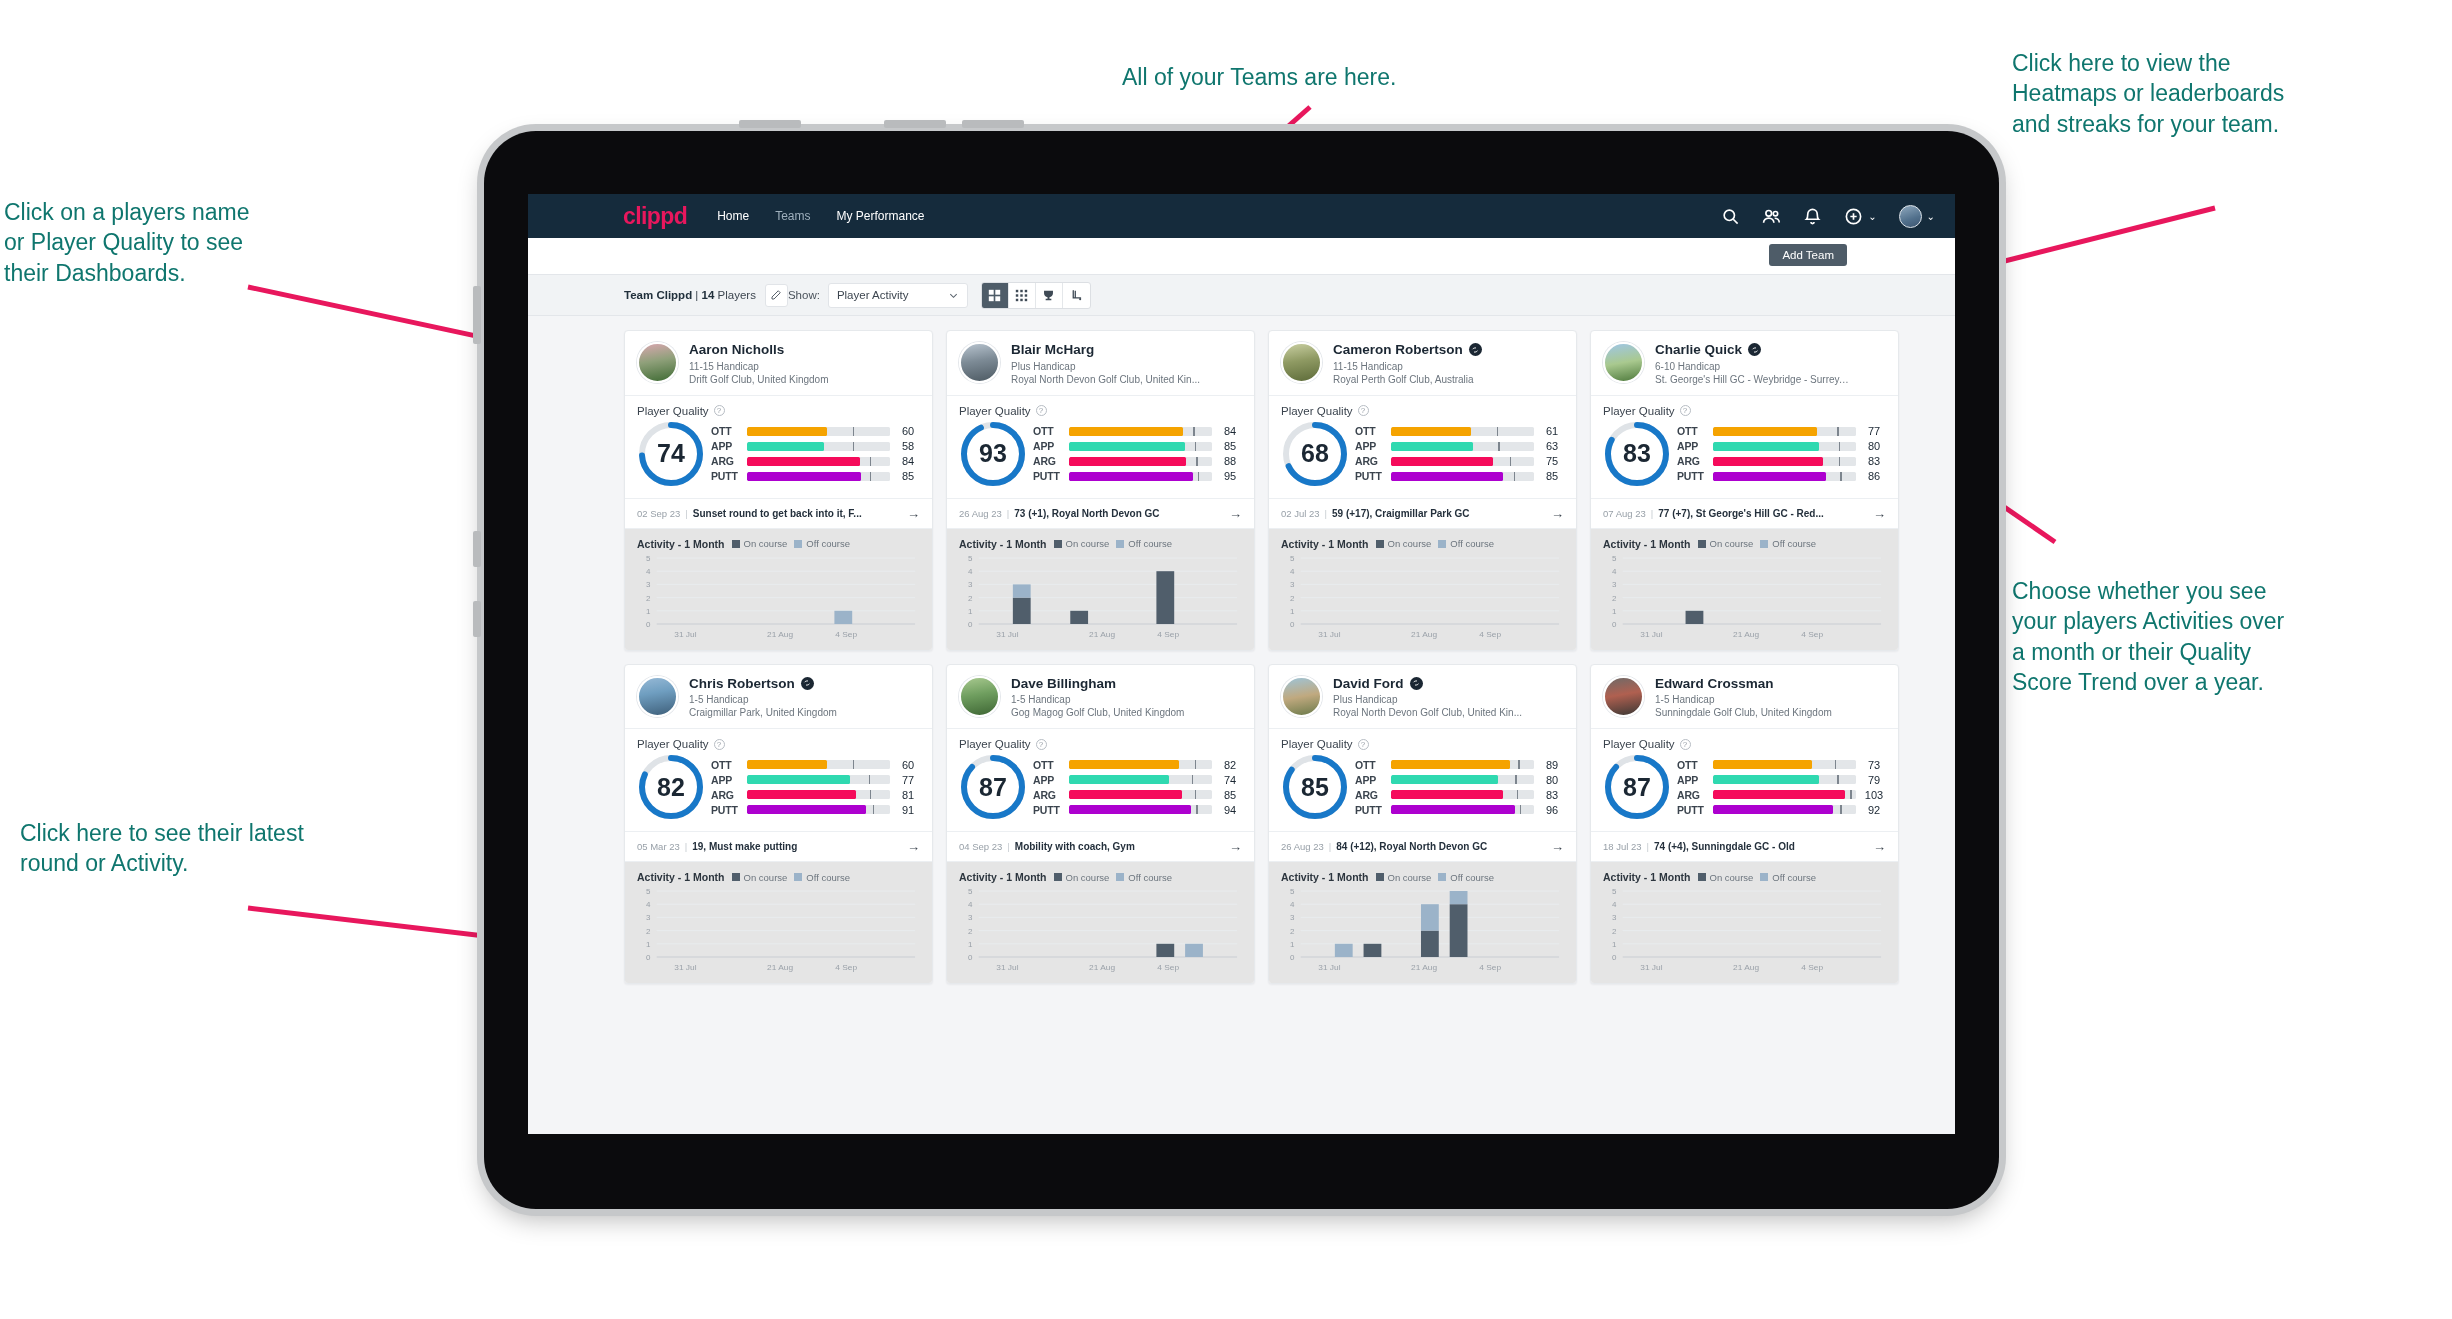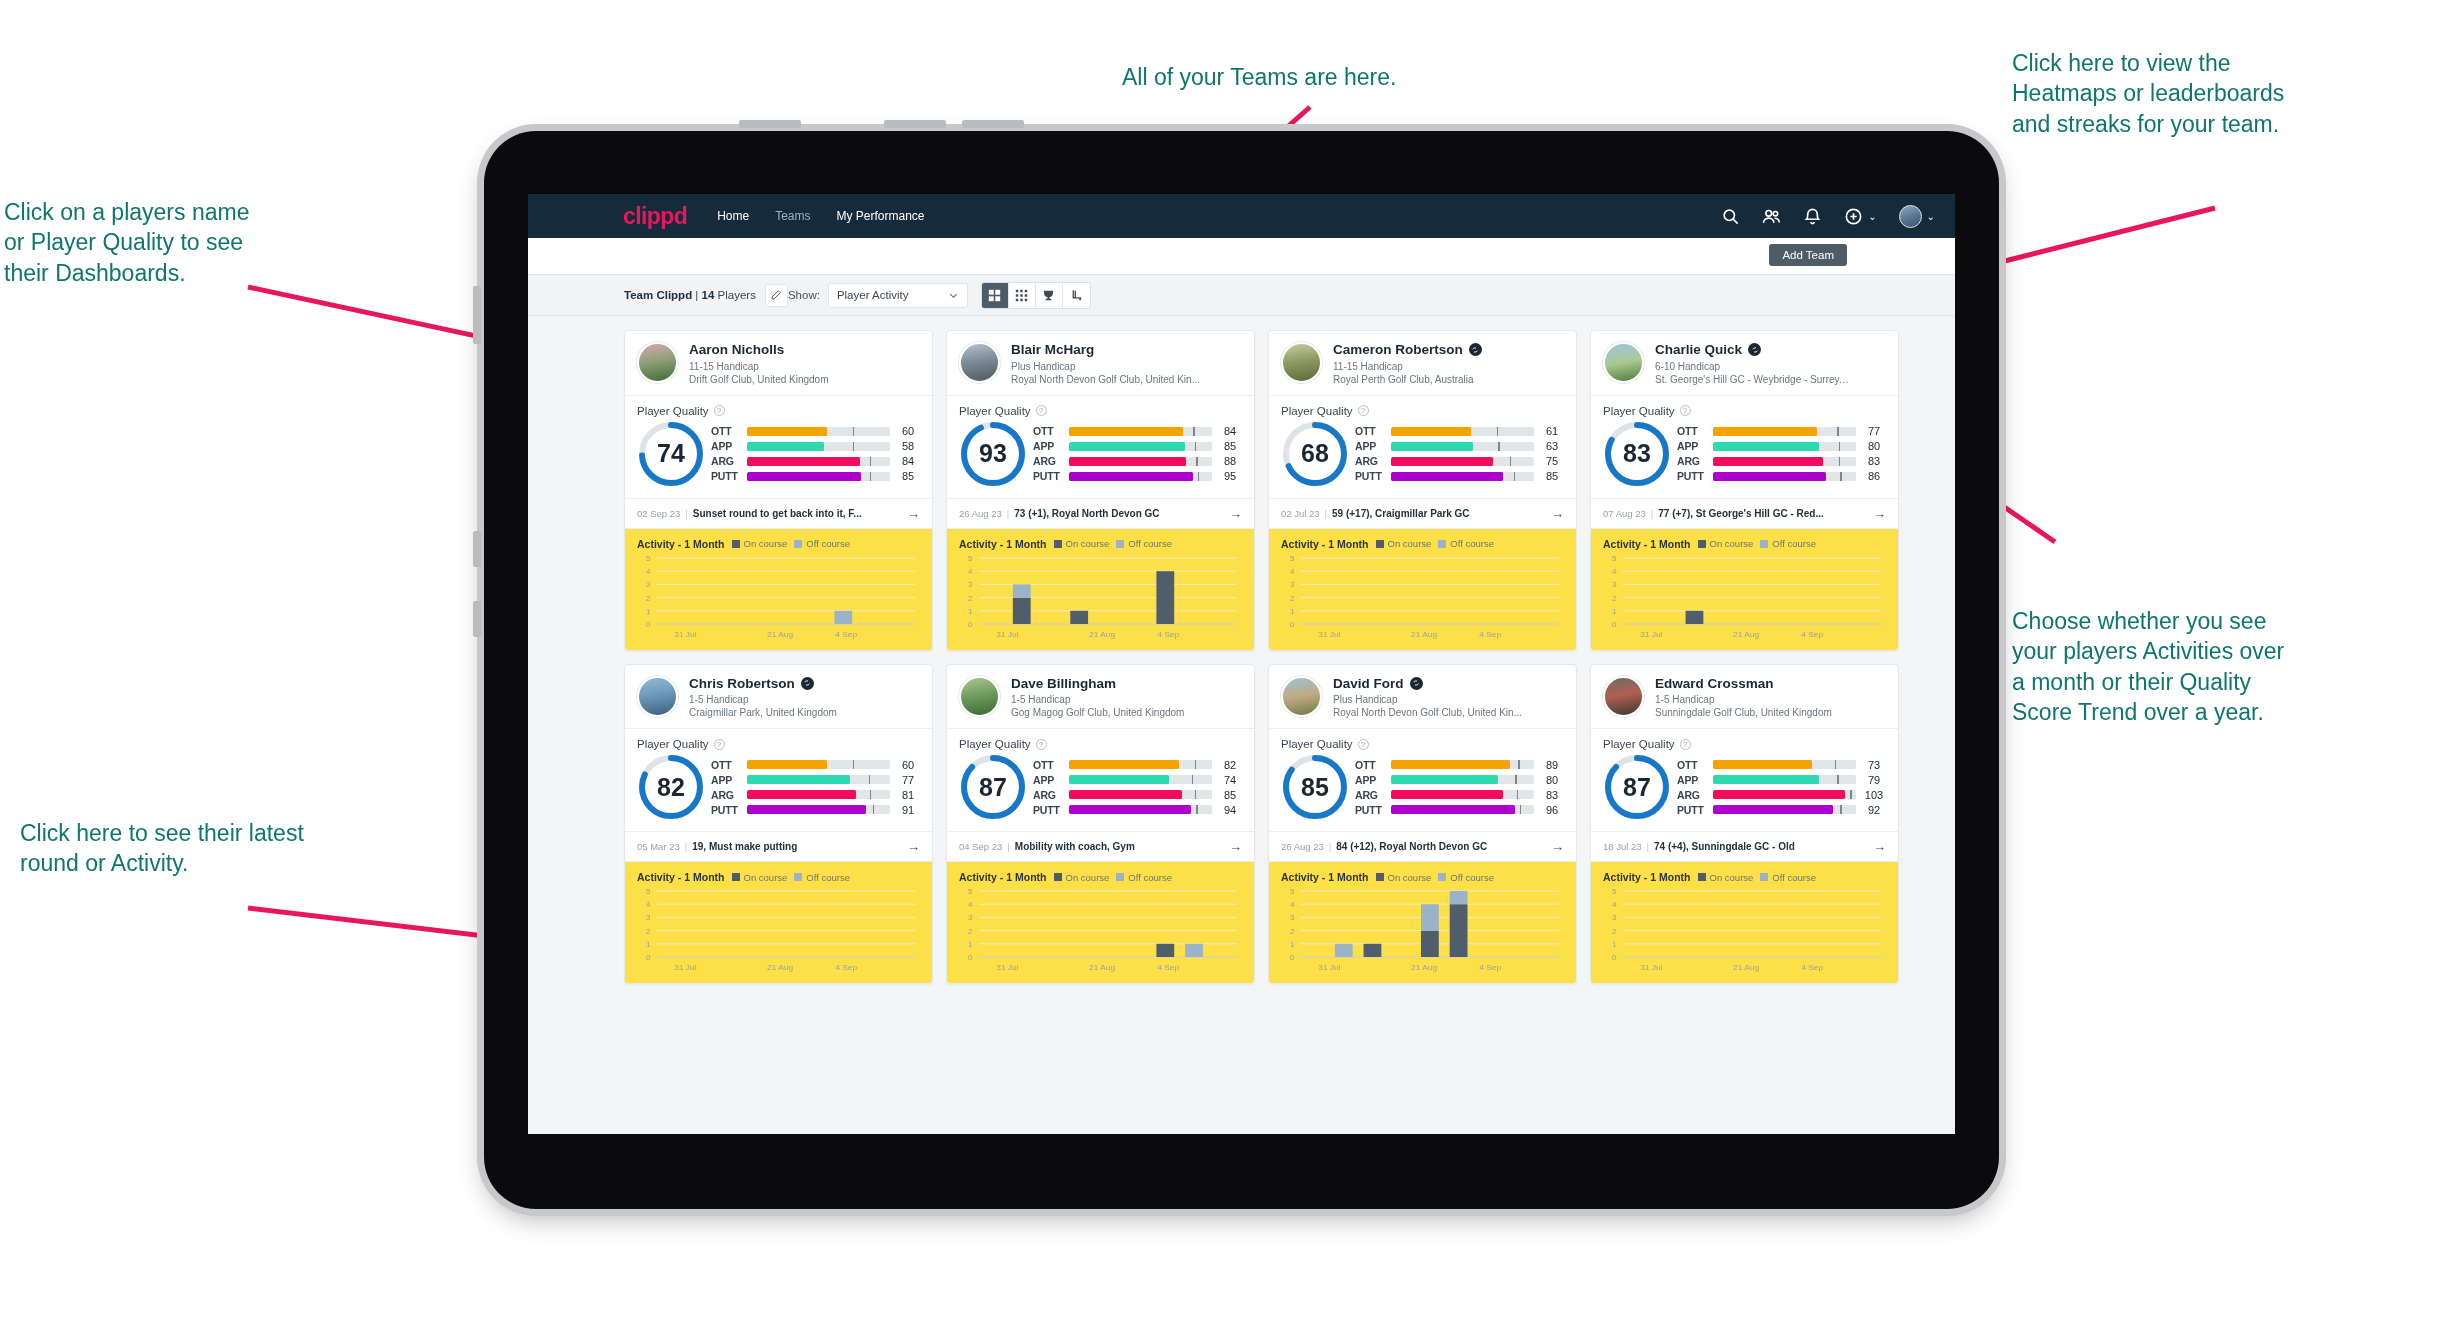--- a/index.html
+++ b/index.html
@@ -205,39 +205,39 @@
     background: #ffffff; cursor: pointer;
   }
   .latest-date { font-size: 9.5px; color: #98a0a8; margin-right: 5px; white-space: nowrap; }
   .latest-sep { font-size: 9.5px; color: #c7ccd1; margin-right: 5px; }
   .latest-txt {
     font-size: 10px; font-weight: bold; color: #24303c;
     white-space: nowrap; overflow: hidden; text-overflow: ellipsis; flex: 1;
   }
   .latest-arrow { font-size: 13px; color: #3d4650; margin-left: 6px; }
 
-  .act-section { padding: 9px 12px 9px 12px; background: #fde047; }
+  .act-section { padding: 9px 12px 9px 12px; background: #e5e5e5; }
   .act-head { display: flex; align-items: center; gap: 7px; margin-bottom: 5px; }
   .act-title { font-size: 10.5px; font-weight: bold; color: #2c3views; color: #2c353e; }
   .leg { display: flex; align-items: center; gap: 4px; }
   .leg-sw { width: 8px; height: 8px; }
   .leg-tx { font-size: 9.5px; color: #6c757e; }
   .chart { position: relative; height: 86px; }
 </style>
 </head>
 <body>
 
 <div class="annot" id="an-teams" style="left:1122px; top:62px;">All of your Teams are here.</div>
 <div class="annot" id="an-heat" style="left:2012px; top:48px;">Click here to view the
 Heatmaps or leaderboards
 and streaks for your team.</div>
 <div class="annot" id="an-dash" style="left:4px; top:197px;">Click on a players name
 or Player Quality to see
 their Dashboards.</div>
-<div class="annot" id="an-act" style="left:2012px; top:606px;">Choose whether you see
+<div class="annot" id="an-act" style="left:2012px; top:576px;">Choose whether you see
 your players Activities over
 a month or their Quality
 Score Trend over a year.</div>
 <div class="annot" id="an-latest" style="left:20px; top:818px;">Click here to see their latest
 round or Activity.</div>
 
 <svg class="arrow-svg" style="left:0;top:0;width:2452px;height:1319px;">
   <defs>
     <marker id="ah" markerWidth="9" markerHeight="9" refX="6.5" refY="4.5" orient="auto">
       <path d="M0,0 L9,4.5 L0,9 Z" fill="#e8175d"></path>

